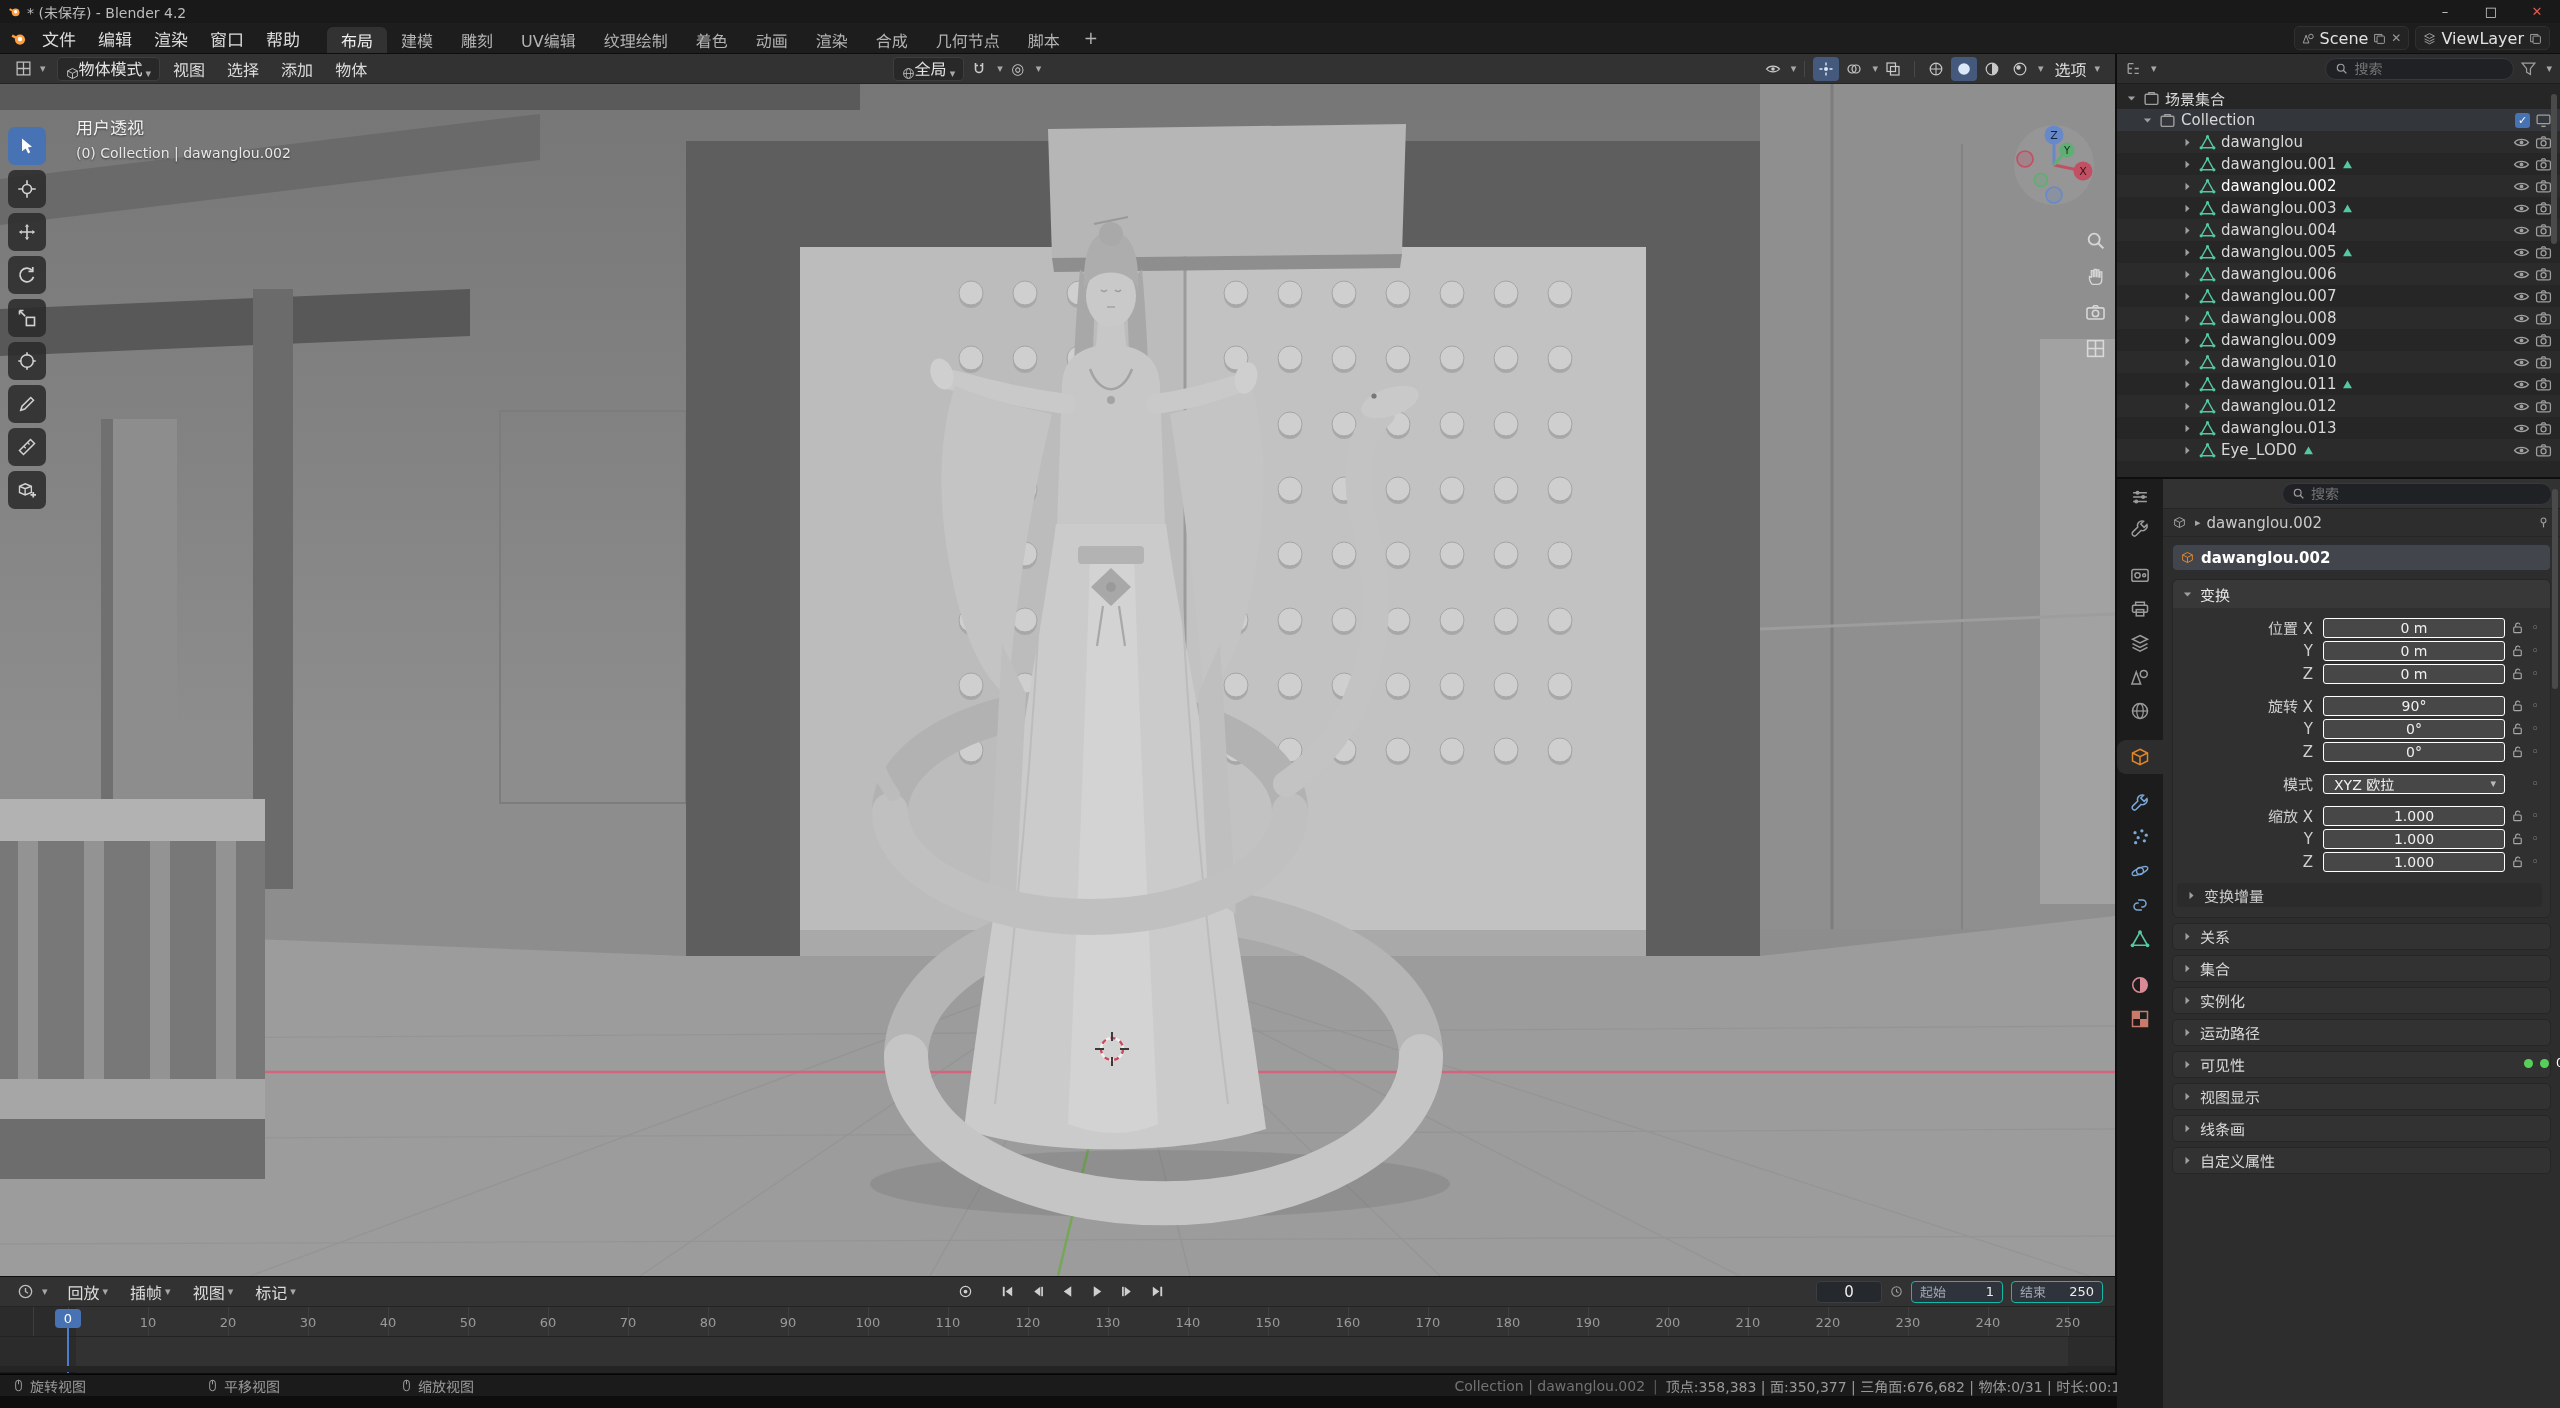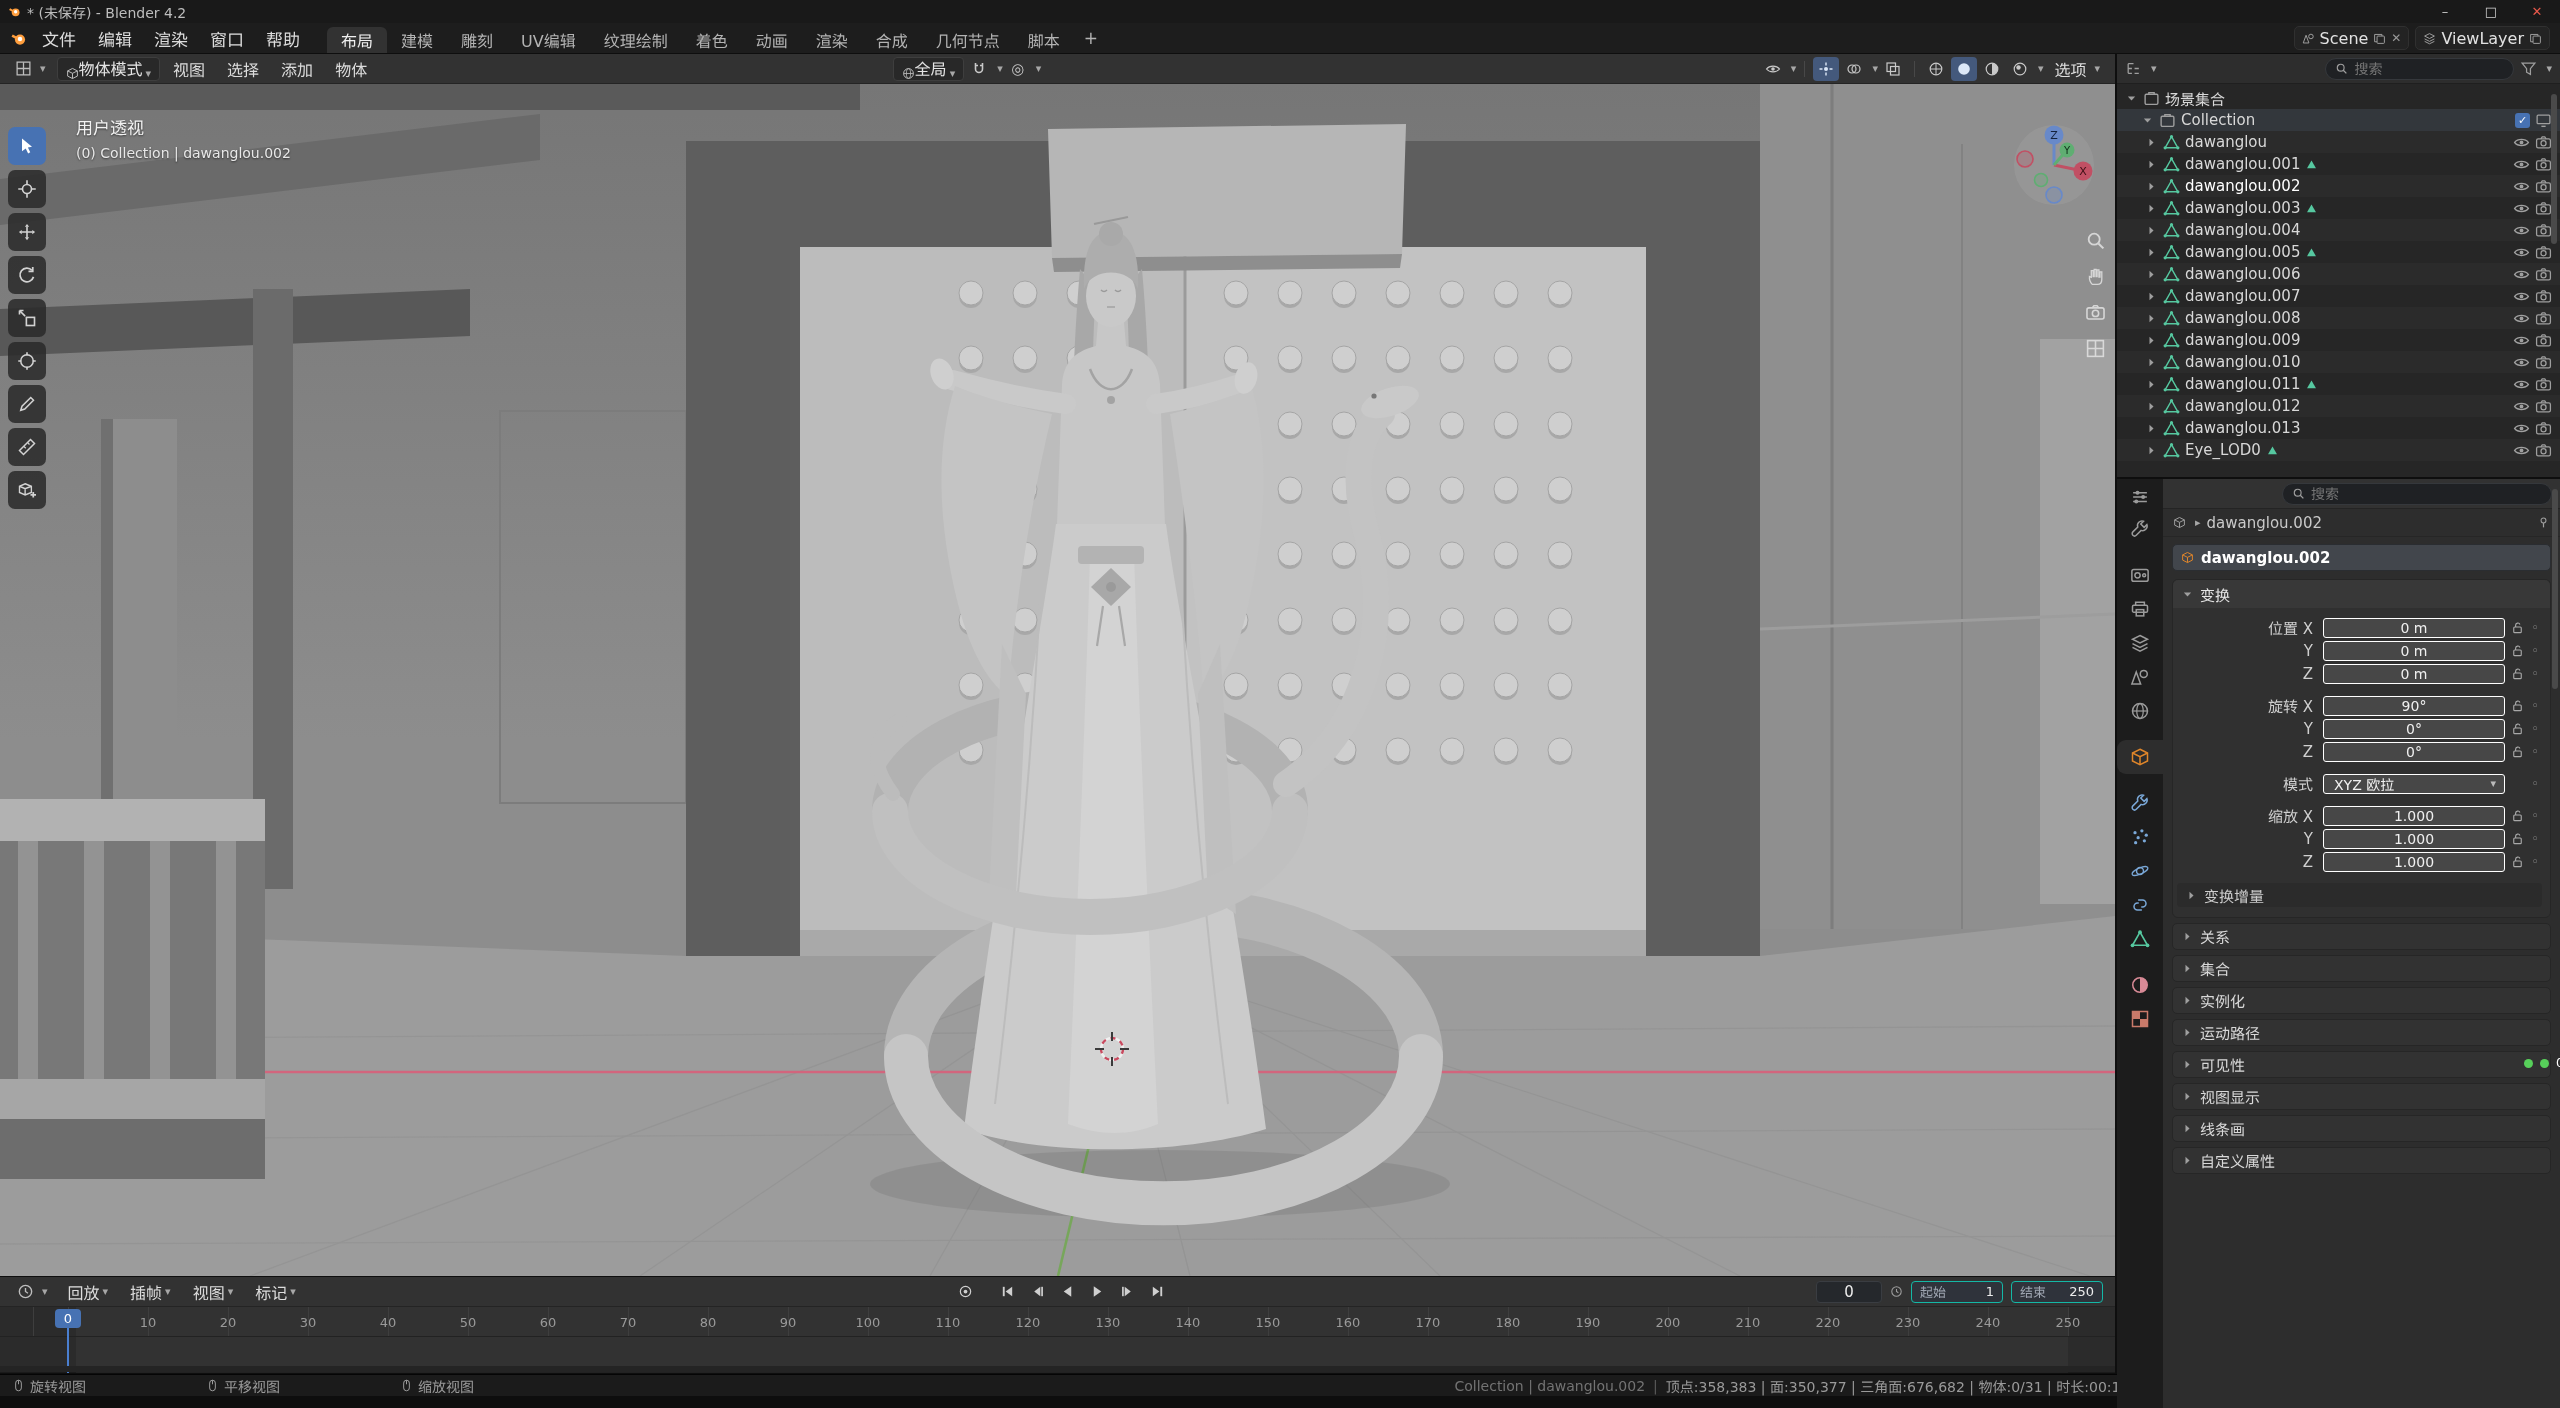--- a/index.html
+++ b/index.html
@@ -85,21 +85,21 @@
   .searchbox input{background:transparent;border:0;outline:0;color:#cfcfcf;font-size:14px;width:150px;font-family:inherit}
   #outliner-body{left:2117px;top:84px;width:443px;height:393px;background:#262626;padding-top:3px;font-size:15px;overflow:hidden}
   .orow{display:flex;align-items:center;height:22px;padding:0 8px;gap:5px;color:#d8d8d8}
   #outliner-items .orow:nth-of-type(odd){background:rgba(255,255,255,.025)}
   .orow.collrow{background:#33373c;padding-left:24px}
   .orow .oname{white-space:nowrap}
   .orow .ospace{flex:1}
   .orow.sel{background:#3d5475}
   .orow.sel .oname{color:#ffffff}
   #outliner-items{padding-left:0}
-  #outliner-items .orow{padding-left:28px}
+  #outliner-items .orow{padding-left:64px}
   .odata{display:none}
   .odata.show{display:inline-flex}
   .cb{width:15px;height:15px;background:#4772b3;border-radius:3px;color:#fff;font-size:11px;display:flex;align-items:center;justify-content:center}
   .sbar{position:absolute;width:6px;border-radius:3px;background:#4a4a4a}
 
   
   #props{left:2117px;top:479px;width:443px;height:929px;background:#2d2d2d;display:flex}
   #props-tabs{width:46px;background:#1c1c1c;display:flex;flex-direction:column;align-items:center;padding-top:3px;flex:0 0 auto}
   .ptab{width:46px;height:34px;display:flex;align-items:center;justify-content:center;color:#9b9b9b}
   .ptab svg{width:20px;height:20px}

